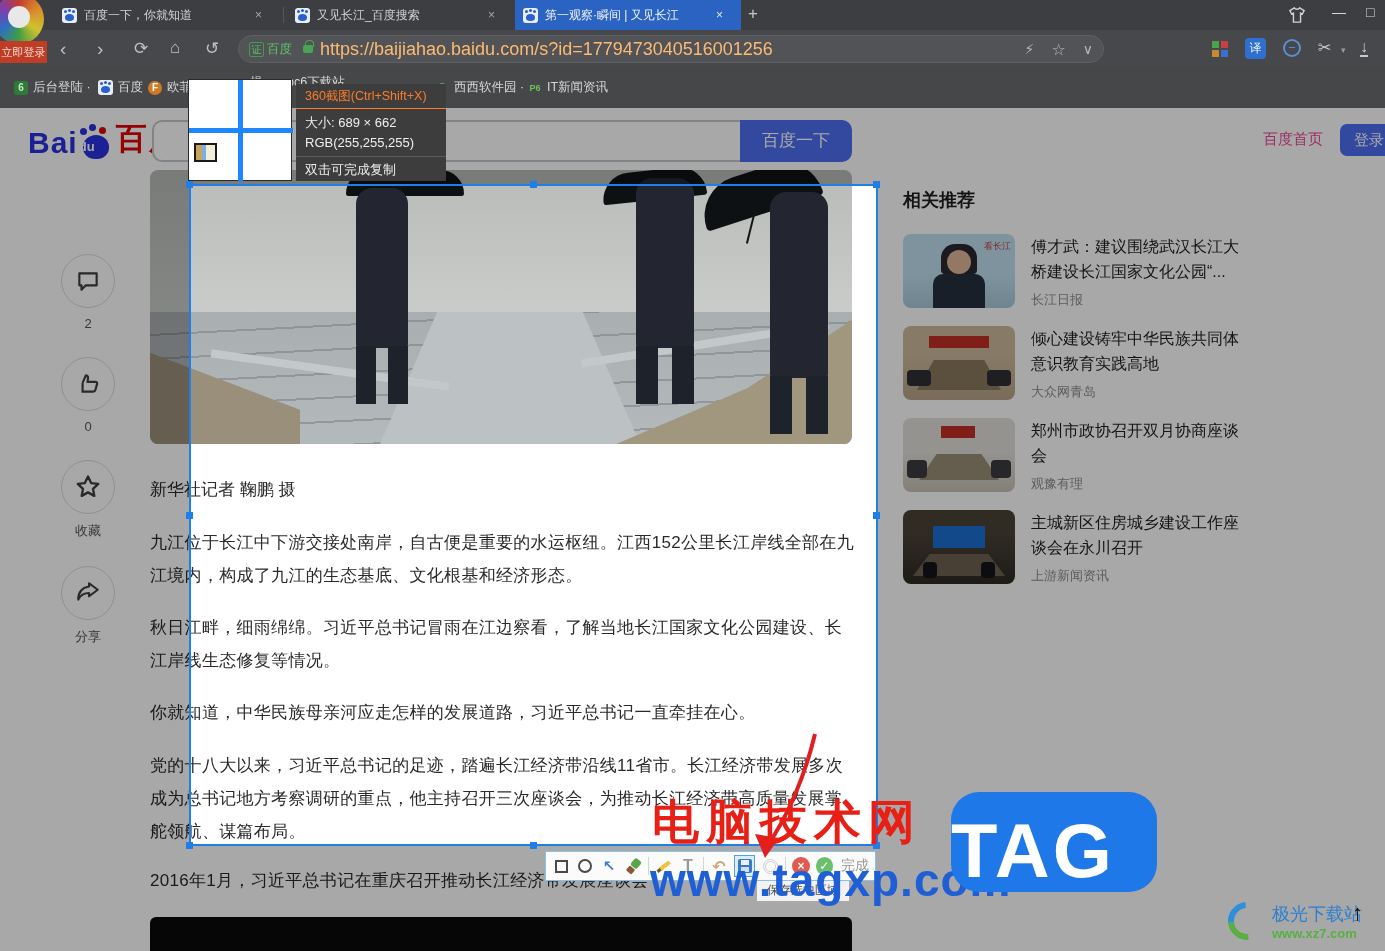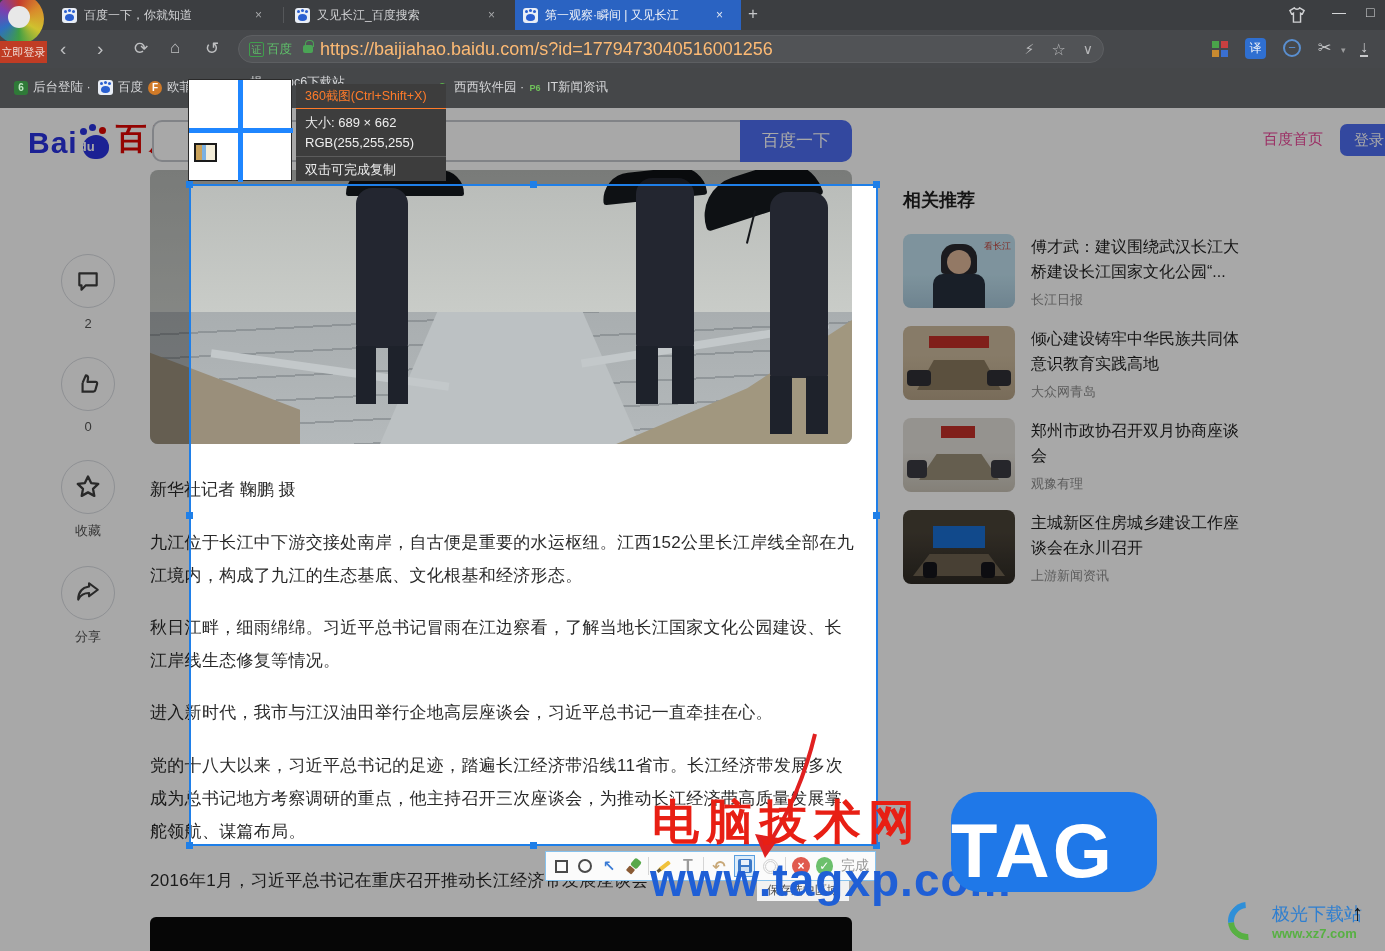--- a/index.html
+++ b/index.html
@@ -218,21 +218,21 @@
       <div class="umbpole" style="left:520px;top:28px;height:30px;transform:rotate(8deg);"></div>
       <div class="umbpole" style="left:600px;top:40px;height:34px;transform:rotate(14deg);"></div>
       <div class="person" style="left:206px;top:18px;width:52px;height:160px;"></div>
       <div class="person" style="left:486px;top:8px;width:58px;height:170px;"></div>
       <div class="person" style="left:620px;top:22px;width:58px;height:186px;"></div>
     </div>
 
     <div class="caption">新华社记者 鞠鹏 摄</div>
     <div class="para" style="top:418px;">九江位于长江中下游交接处南岸，自古便是重要的水运枢纽。江西152公里长江岸线全部在九江境内，构成了九江的生态基底、文化根基和经济形态。</div>
     <div class="para" style="top:503px;">秋日江畔，细雨绵绵。习近平总书记冒雨在江边察看，了解当地长江国家文化公园建设、长江岸线生态修复等情况。</div>
-    <div class="para" style="top:588px;">进入新时代，我市与江汉油田举行企地高层座谈会，习近平总书记一直牵挂在心。</div>
+    <div class="para" style="top:588px;">你就知道，中华民族母亲河应走怎样的发展道路，习近平总书记一直牵挂在心。</div>
     <div class="para" style="top:641px;">党的十八大以来，习近平总书记的足迹，踏遍长江经济带沿线11省市。长江经济带发展多次成为总书记地方考察调研的重点，他主持召开三次座谈会，为推动长江经济带高质量发展掌舵领航、谋篇布局。</div>
     <div class="para" style="top:756px;">2016年1月，习近平总书记在重庆召开推动长江经济带发展座谈会</div>
     <div class="blackbar"></div>
 
     <div class="sideb">
       <div class="sb-title">相关推荐</div>
 
       <div class="sb-item">
         <div class="sb-thumb" style="background:linear-gradient(#bfe0ee 55%,#a8c8da);">
           <div style="position:absolute;left:38px;top:10px;width:36px;height:30px;background:#2a2a30;border-radius:14px 14px 4px 4px;"></div>

